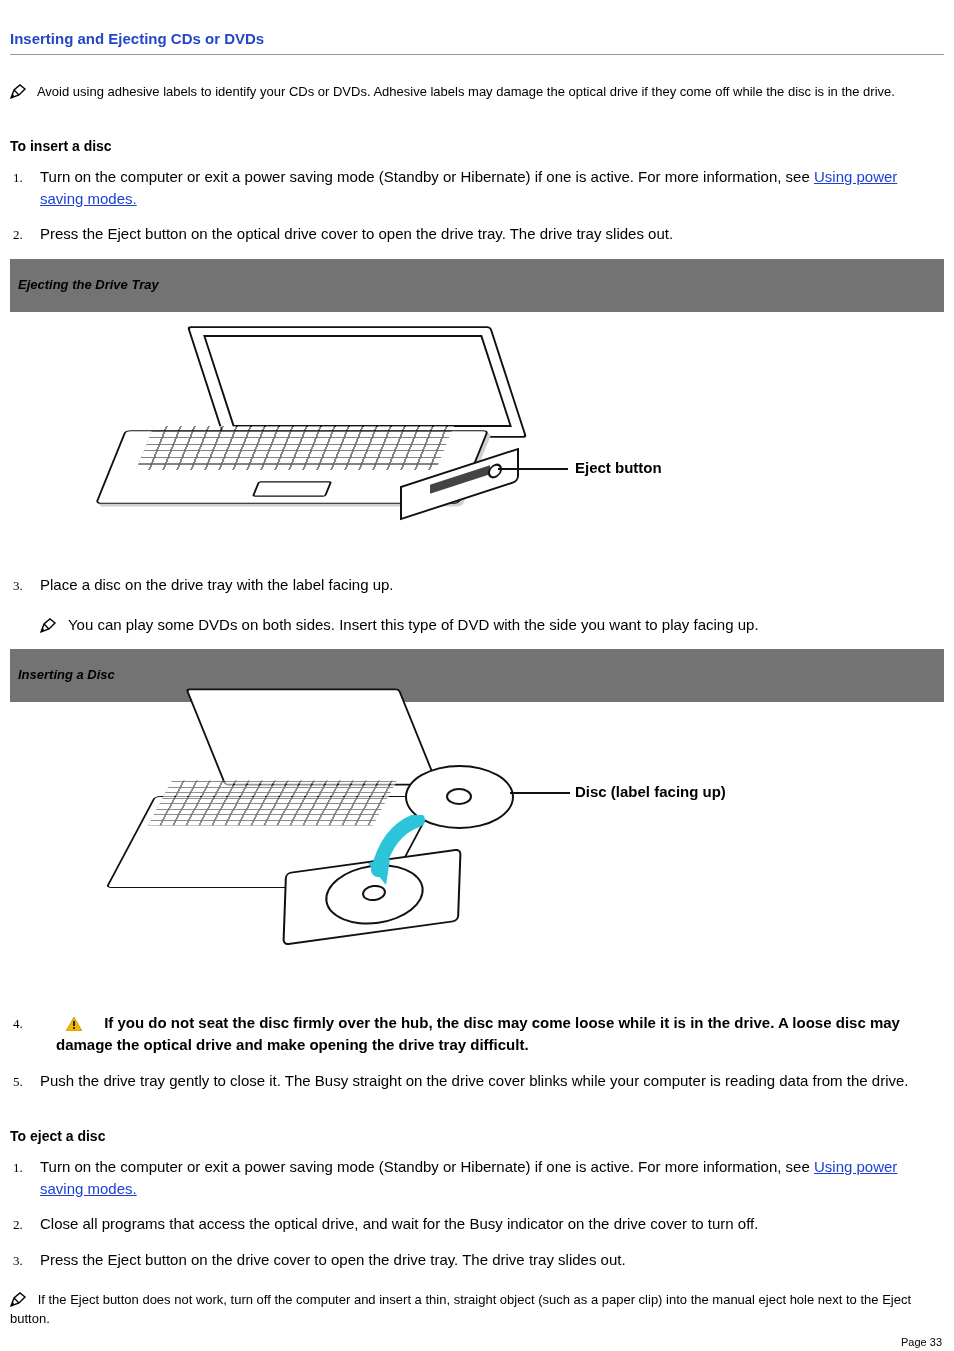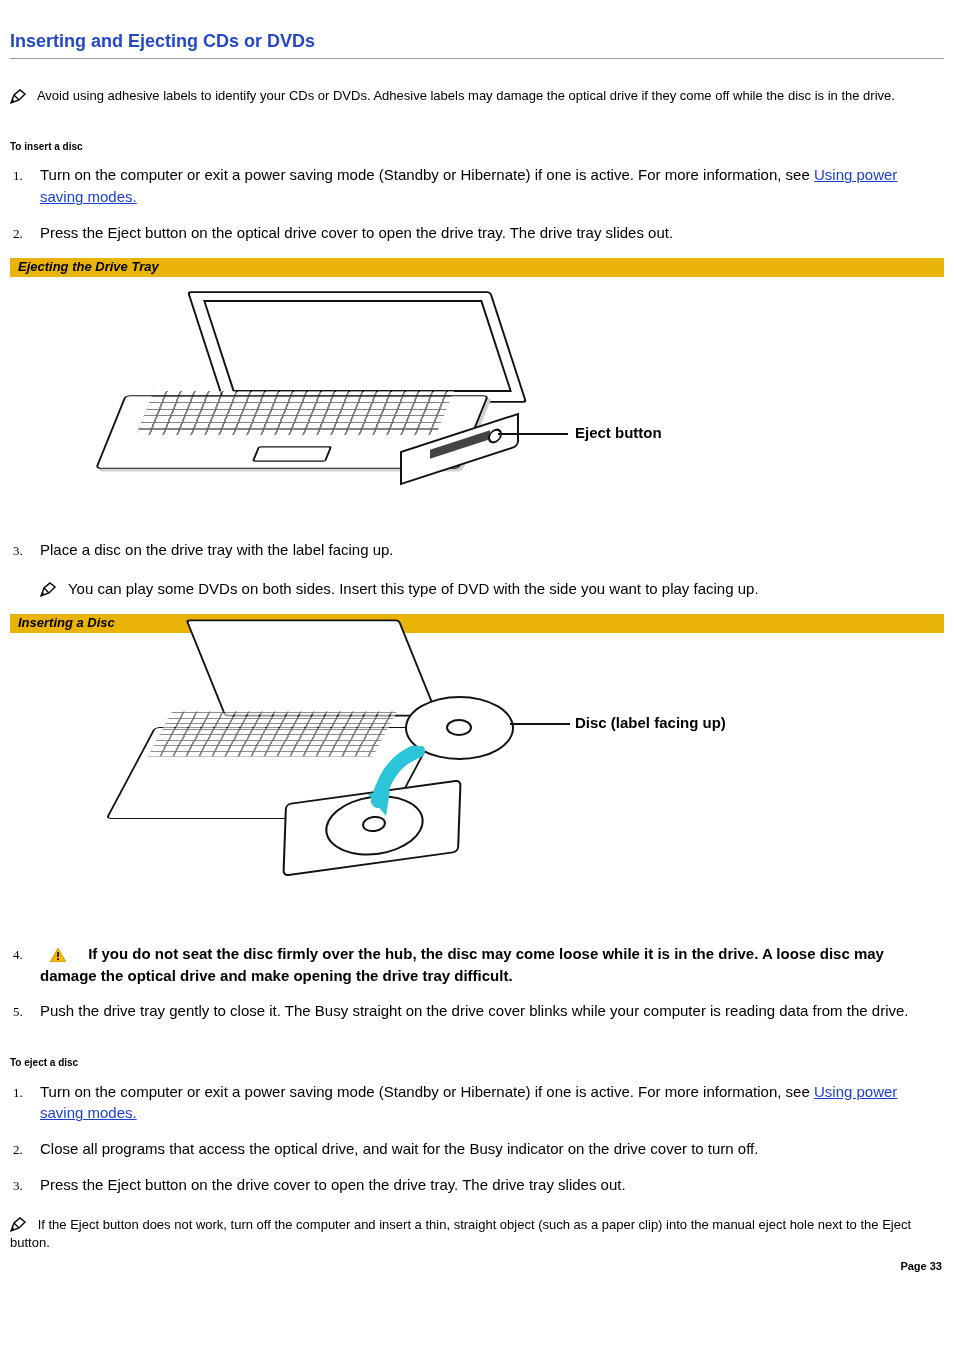--- a/index.html
+++ b/index.html
@@ -1,31 +1,31 @@
 <!DOCTYPE html>
 <html><head>
 <meta charset="utf-8">
 <style>
 html,body{margin:0;padding:0;background:#fff;color:#000}
 body{font-family:Verdana,Geneva,sans-serif;font-size:13px;line-height:1.45;width:954px;padding:10px 10px 20px 10px;box-sizing:border-box;position:relative}
-h2.title{color:#2447c8;font-size:18px;font-weight:bold;margin:18px 0 4px 0;font-style:normal}
+h2.title{color:#2447c8;font-size:15px;font-weight:bold;margin:18px 0 4px 0;font-style:normal}
 hr.rule{border:none;border-top:1px solid #999;margin:0 0 28px 0}
 .note-icon{display:inline-block;vertical-align:middle;margin-right:4px}
 .warn-icon{display:inline-block;vertical-align:middle;margin:0 18px 0 10px}
 .note-icon svg,.warn-icon svg{display:block}
-.section-heading{font-weight:bold;font-size:10px;margin:34px 0 10px 0}
+.section-heading{font-weight:bold;font-size:14px;margin:34px 0 10px 0}
 ol{margin:0 0 0 16px;padding:0}
 ol>li{margin:0 0 14px 0;padding-left:14px;font-size:15px}
 ol>li::marker{font-family:'Times New Roman',serif;font-size:13px}
 a.xref{color:#1a3fd6;text-decoration:underline}
-.callout-bar{background:#eab308;padding:0 8px;font-weight:bold;font-style:italic;font-size:13px;color:#000;margin:6px 0 0 0}
+.callout-bar{background:#737373;padding:17px 8px;font-weight:bold;font-style:italic;font-size:13px;color:#000;margin:6px 0 0 0}
 .figure-wrap{text-align:right;padding:8px 0 24px 80px}
 .nested-note{margin:18px 0 2px 0}
-.nested-warn{margin:18px 0 14px 0;font-weight:bold}
-.page-num{position:absolute;right:12px;bottom:6px;font-weight:bold;font-size:11px}
+.nested-warn{margin:18px 0 14px 16px;font-weight:bold}
+.page-num{position:absolute;right:12px;bottom:6px;font-weight:normal;font-size:11px}
 .intro-note{margin:6px 0 8px 0}
 
 
 .laptop-fig{position:relative;width:620px;height:230px}
 .lap-base{position:absolute;left:20px;top:80px;width:360px;height:130px;background:#fff;border:2px solid #111;border-radius:6px;transform:skewX(-22deg) scaleY(0.55);box-shadow:4px 5px 0 #d0d0d0}
 .lap-keys{position:absolute;left:55px;top:88px;width:300px;height:80px;background:repeating-linear-gradient(90deg,#fff 0 12px,#333 12px 14px),repeating-linear-gradient(0deg,#fff 0 10px,#333 10px 12px);background-blend-mode:multiply;transform:skewX(-22deg) scaleY(0.55);opacity:.6}
 .lap-lid{position:absolute;left:115px;top:0;width:300px;height:120px;background:#fff;border:2px solid #111;border-radius:4px;transform:skewX(18deg) scaleY(0.9);}
 .lap-screen{position:absolute;left:128px;top:10px;width:275px;height:98px;background:#fff;border:2px solid #111;transform:skewX(18deg) scaleY(0.9)}
 .lap-side{position:absolute;left:310px;top:147px;width:115px;height:30px;background:#fff;border:2px solid #111;transform:skewY(-18deg);border-radius:0 0 6px 0}
 .lap-slot{position:absolute;left:340px;top:155px;width:60px;height:9px;background:#444;transform:skewY(-18deg)}

